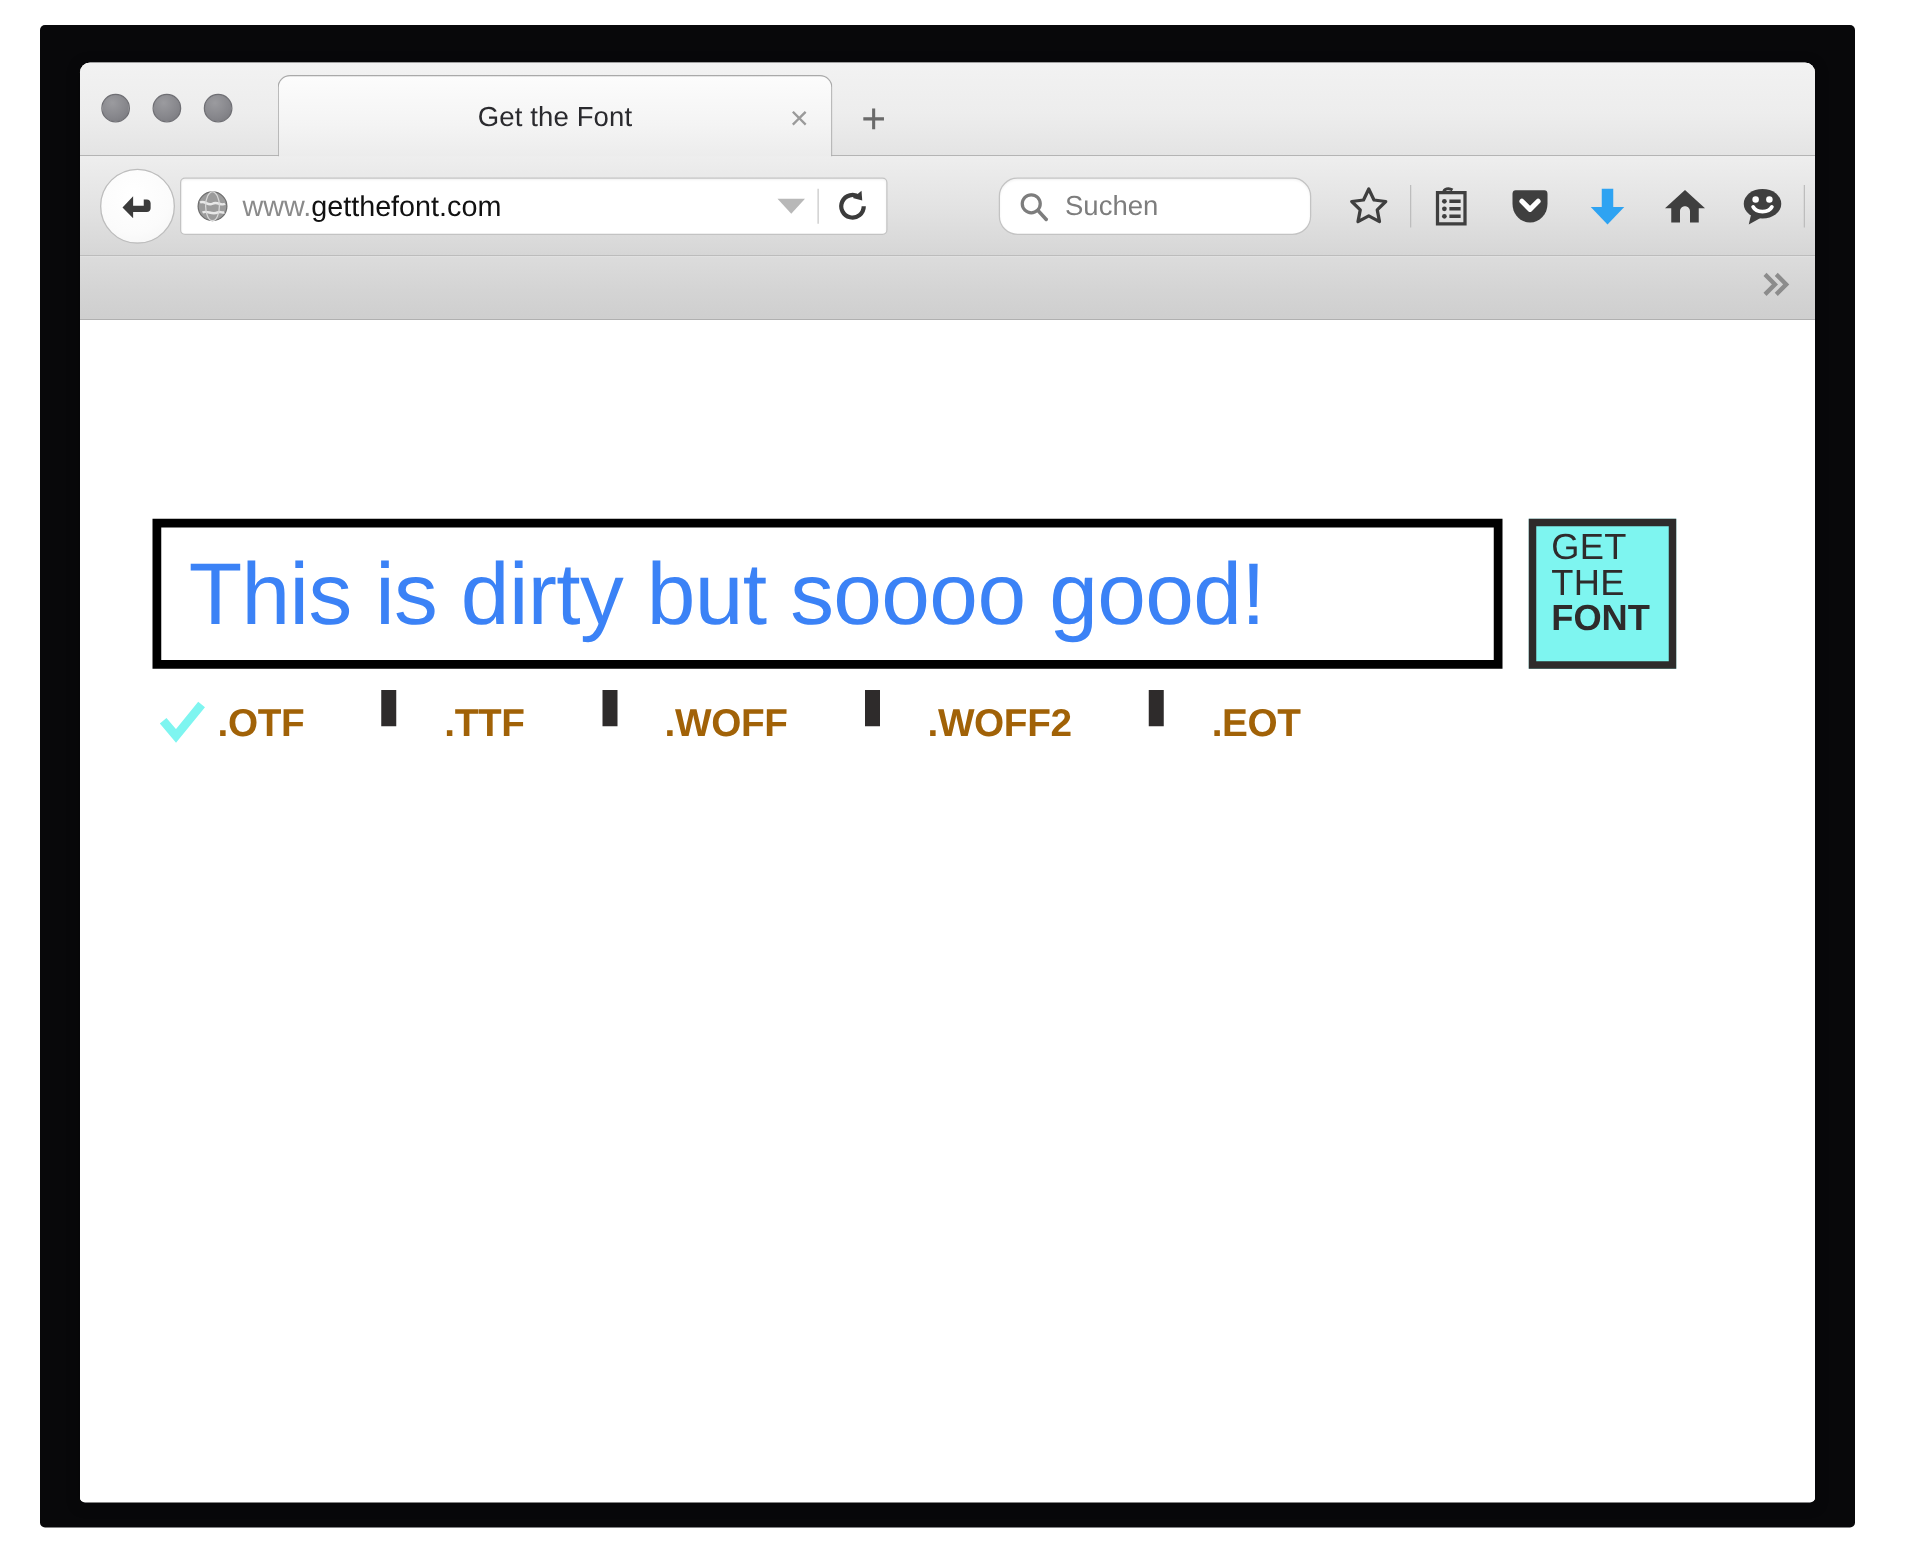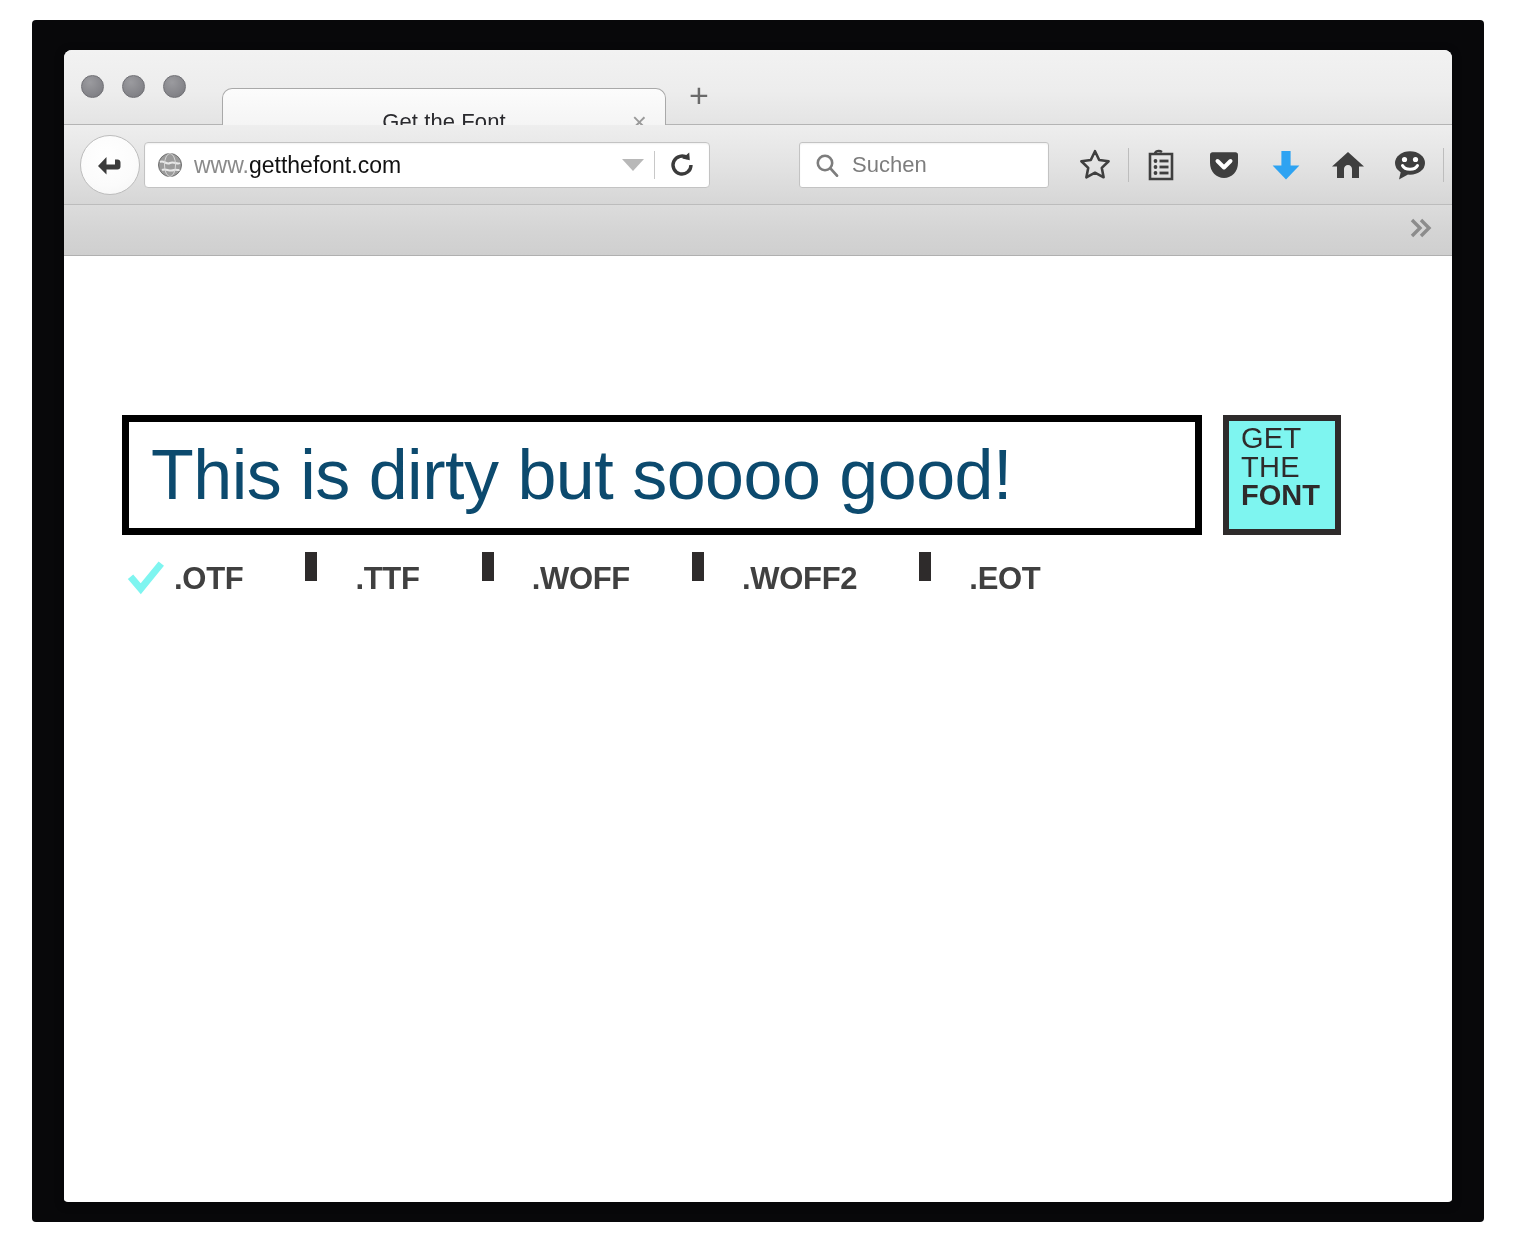--- a/index.html
+++ b/index.html
@@ -66,21 +66,20 @@
     top: 10px;
     width: 444px;
     height: 66px;
     background: linear-gradient(to bottom, #fcfcfc 0%, #f4f4f4 60%, #ececec 100%);
     border: 1px solid #a9a9a9;
     border-bottom: none;
     border-radius: 10px 10px 0 0;
     display: flex;
     align-items: center;
     justify-content: center;
-    margin-top: 28px;
   }
   #tab-title {
     font-size: 22px;
     color: #2a2a2e;
     letter-spacing: 0.1px;
   }
   #tab-close {
     position: absolute;
     right: 18px;
     top: 50%;
@@ -164,21 +163,21 @@
   #reload-button { width: 30px; height: 30px; cursor: pointer; margin-right: 2px; }
 
   #search-bar {
     position: absolute;
     left: 735px;
     top: 17px;
     width: 250px;
     height: 46px;
     background: #ffffff;
     border: 1px solid #c3c3c3;
-    border-radius: 3px;
+    border-radius: 15px;
     display: flex;
     align-items: center;
     padding: 0 10px 0 14px;
     box-shadow: inset 0 1px 2px rgba(0,0,0,0.06);
   }
   #search-placeholder {
     margin-left: 12px;
     font-size: 22px;
     color: #7d7d7d;
   }
@@ -238,21 +237,21 @@
     border: 7px solid #000000;
     background: #ffffff;
     display: flex;
     align-items: center;
     padding: 0 22px;
     overflow: hidden;
   }
   #text-input-value {
     font-size: 70px;
     line-height: 1;
-    color: #0c4a6e;
+    color: #3b82f6;
     white-space: nowrap;
     letter-spacing: -0.5px;
   }
 
   #brand-logo {
     width: 118px;
     height: 120px;
     border: 6px solid #2e2b2b;
     background: #7ef5f0;
     display: flex;
@@ -297,21 +296,21 @@
     background: #ffffff;
   }
   .cb-checked {
     width: 100%; height: 100%;
     background: #2e2b2b;
   }
   .format-label {
     margin-left: 9px;
     font-size: 31px;
     font-weight: 700;
-    color: #404040;
+    color: #a16207;
     letter-spacing: -0.3px;
   }
 </style>
 </head>
 <body>
 
 <div id="backdrop"></div>
 
 <div id="browser-window">
 

